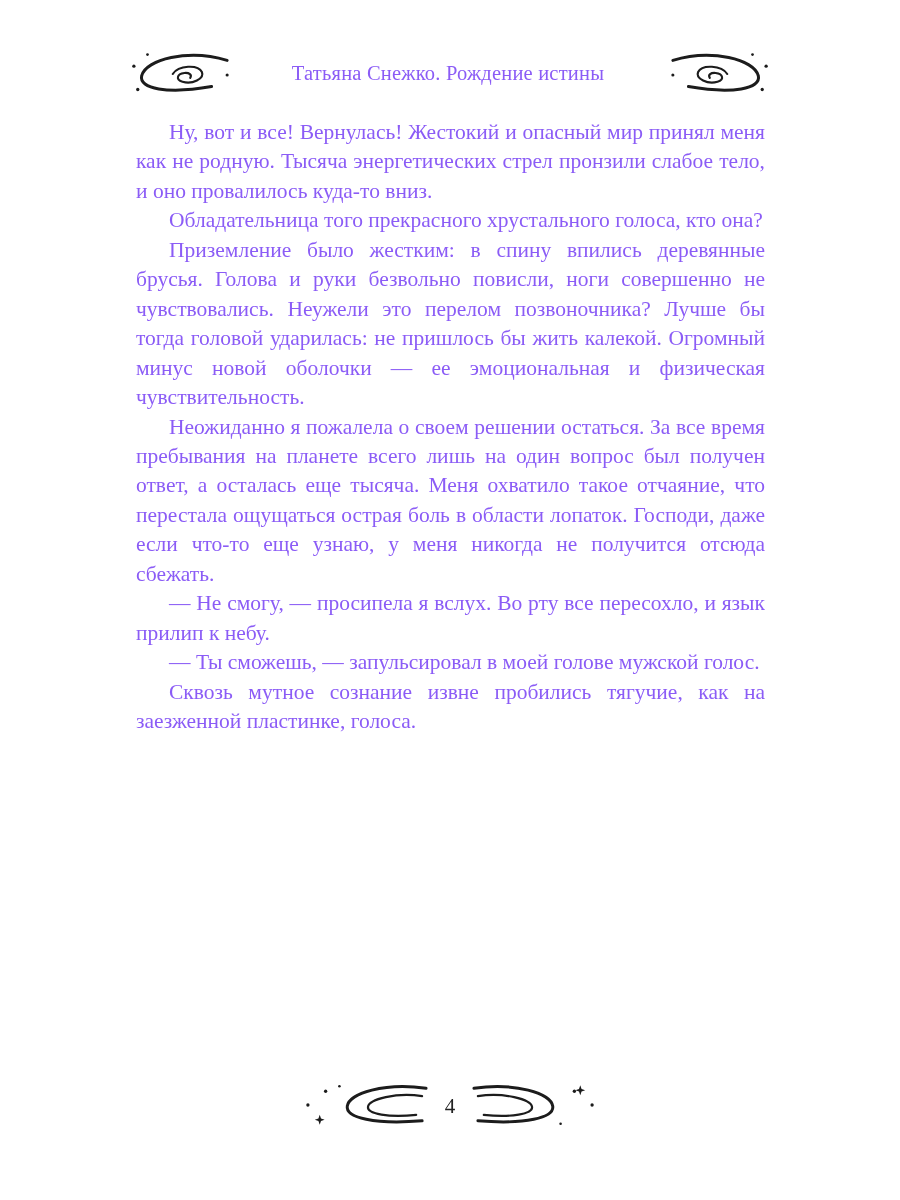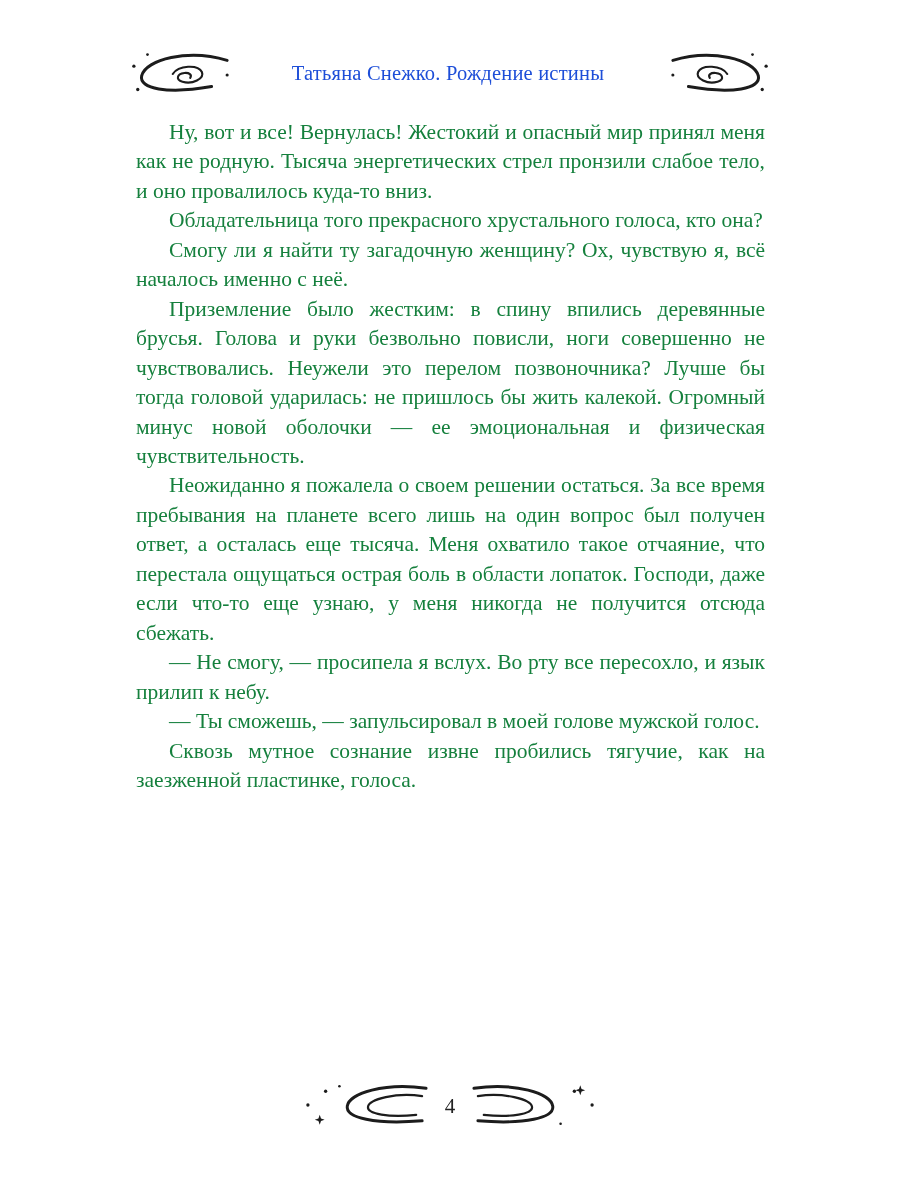--- a/index.html
+++ b/index.html
@@ -27,34 +27,34 @@
     align-items: center;
     justify-content: space-between;
   }
   .running-head .head-title {
     position: absolute;
     left: 0;
     right: 4px;
     text-align: center;
     font-size: 20.5px;
     letter-spacing: 0.2px;
-    color: #1d4ed8;
+    color: #8b5cf6;
   }
   .ornament svg { display: block; }
   
   .body-text {
     position: absolute;
     top: 118px;
     left: 136px;
     width: 629px;
     font-size: 21.5px;
     line-height: 29.45px;
     text-align: justify;
     hyphens: manual;
-    color: #15803d;
+    color: #8b5cf6;
   }
   .body-text p {
     margin: 0;
     padding: 0;
     text-indent: 33px;
   }
   
   .folio {
     position: absolute;
     top: 1080px;
@@ -111,21 +111,20 @@
     </span>
   </div>
 
   <div class="body-text">
 
       <p class="para">Ну, вот и все! Вернулась! Жестокий и опасный мир принял меня как не родную. Тысяча энергетических стрел пронзили слабое тело, и оно провалилось куда-то вниз.</p>
 
       <p class="para">Обладательница того прекрасного хрустального голоса, кто она?</p>
 
 
-      <p class="para">Смогу ли я найти ту загадочную женщину? Ох, чувствую я, всё началось именно с неё.</p>
 
       <p class="para">Приземление было жестким: в спину впились деревянные брусья. Голова и руки безвольно повисли, ноги совершенно не чувствовались. Неужели это перелом позвоночника? Лучше бы тогда головой ударилась: не пришлось бы жить ка­лекой. Огромный минус новой оболочки — ее эмоциональная и физическая чувствительность.</p>
 
       <p class="para">Неожиданно я пожалела о своем решении остаться. За все время пребывания на планете всего лишь на один вопрос был получен ответ, а осталась еще тысяча. Меня охватило такое от­чаяние, что перестала ощущаться острая боль в области лопа­ток. Господи, даже если что-то еще узнаю, у меня никогда не получится отсюда сбежать.</p>
 
       <p class="para">— Не смогу, — просипела я вслух. Во рту все пересохло, и язык прилип к небу.</p>
 
       <p class="para">— Ты сможешь, — запульсировал в моей голове мужской голос.</p>
 
 

